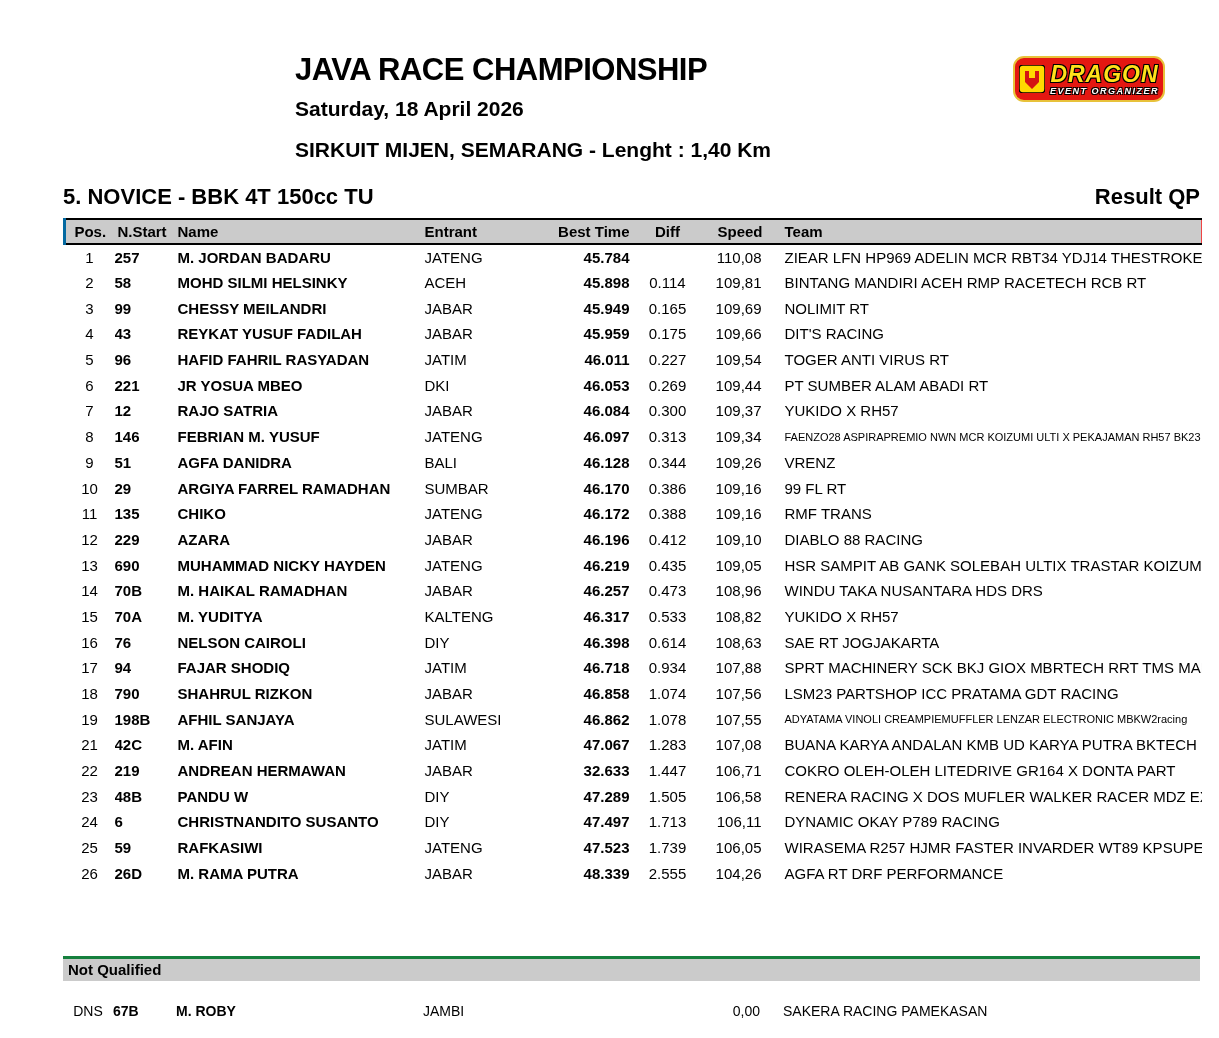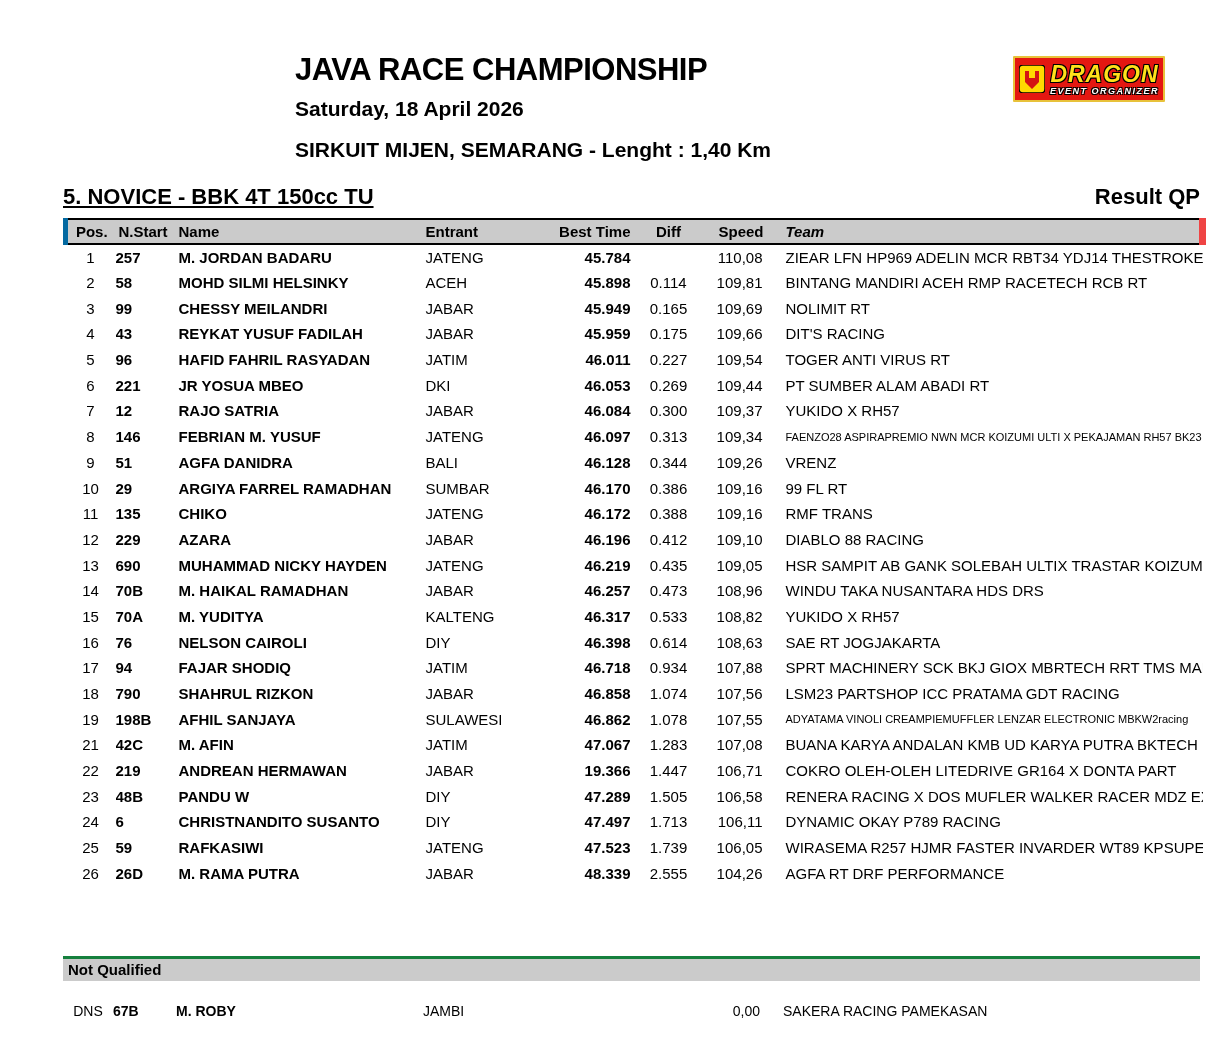--- a/index.html
+++ b/index.html
@@ -15,40 +15,40 @@
 
   
   .logo-wrap { position:absolute; left:70px; top:40px; width:192px; height:124px; }
   .title-block { position:absolute; left:295px; top:52px; }
   .event-title { font-size:31px; font-weight:bold; letter-spacing:-0.5px; }
   .event-date  { font-size:21px; font-weight:bold; margin-top:9px; }
   .event-venue { font-size:21px; font-weight:bold; margin-top:17px; }
 
   .dragon-logo {
     position:absolute; left:1013px; top:56px; width:152px; height:46px;
-    background:#e41711; border:2px solid #e8c23a; border-radius:1px;
+    background:#e41711; border:2px solid #e8c23a; border-radius:11px;
     display:flex; align-items:center; justify-content:center; gap:5px;
   }
   .dragon-icon { width:26px; height:28px; flex:0 0 auto; }
   .dragon-texts { display:flex; flex-direction:column; align-items:center; line-height:1; }
   .dragon-name {
     font-size:23px; font-weight:bold; font-style:italic; color:#ffe11a; letter-spacing:1px;
     text-shadow:-1px -1px 0 #000, 1px -1px 0 #000, -1px 1px 0 #000, 1px 1px 0 #000;
   }
   .dragon-sub {
     font-size:9px; font-weight:bold; font-style:italic; color:#fff; letter-spacing:1.5px; margin-top:1px;
     text-shadow:-1px -1px 0 #000, 1px -1px 0 #000, -1px 1px 0 #000, 1px 1px 0 #000;
   }
 
   
   .section-row {
     position:absolute; left:63px; top:184px; width:1137px;
     display:flex; justify-content:space-between; align-items:baseline;
   }
-  .section-title { font-size:22px; font-weight:bold;text-decoration:underline; }
+  .section-title { font-size:22px; font-weight:bold; }
   .result-label  { font-size:22px; font-weight:bold; }
 
   
   .table-wrap { position:absolute; left:63px; top:218px; width:1137px; }
   table { border-collapse:collapse; table-layout:fixed; width:1137px; }
   col.w-pos    { width:50px; }
   col.w-nstart { width:55px; }
   col.w-name   { width:252px; }
   col.w-entrant{ width:120px; }
   col.w-best   { width:92px; }
@@ -57,22 +57,22 @@
   col.w-team   { width:435px; }
 
   thead th {
     background:#cbcbcb;
     border-top:2px solid #000;
     border-bottom:2px solid #000;
     font-size:15px; font-weight:bold;
     height:25px; padding:0;
     text-align:left; vertical-align:middle;
   }
-  thead th:first-child { border-left:5px solid #0369a1;margin-left:44px; }
-  thead th:last-child  { border-right:7px solid #ef4444;font-style:italic; }
+  thead th:first-child { border-left:3px solid #0369a1;margin-left:44px; }
+  thead th:last-child  { border-right:1px solid #ef4444; }
   thead th.c-pos, thead th.c-nstart, thead th.c-diff { text-align:center; }
   thead th.c-best, thead th.c-speed { text-align:right; padding-right:4px; }
   thead th.c-name { padding-left:8px; }
   thead th.c-entrant { padding-left:3px; }
   thead th.c-team { padding-left:18px; }
 
   tbody td {
     height:25.7px; font-size:15px; padding:0; vertical-align:middle;
     white-space:nowrap; overflow:hidden;
   }
@@ -348,21 +348,21 @@
             <td class="c-best">47.067</td>
             <td class="c-diff">1.283</td>
             <td class="c-speed">107,08</td>
             <td class="c-team">BUANA KARYA ANDALAN KMB UD KARYA PUTRA BKTECH</td>
           </tr>
           <tr>
             <td class="c-pos">22</td>
             <td class="c-nstart">219</td>
             <td class="c-name">ANDREAN HERMAWAN</td>
             <td class="c-entrant">JABAR</td>
-            <td class="c-best">19.366</td>
+            <td class="c-best">32.633</td>
             <td class="c-diff">1.447</td>
             <td class="c-speed">106,71</td>
             <td class="c-team">COKRO OLEH-OLEH LITEDRIVE GR164 X DONTA PART</td>
           </tr>
           <tr>
             <td class="c-pos">23</td>
             <td class="c-nstart">48B</td>
             <td class="c-name">PANDU W</td>
             <td class="c-entrant">DIY</td>
             <td class="c-best">47.289</td>

